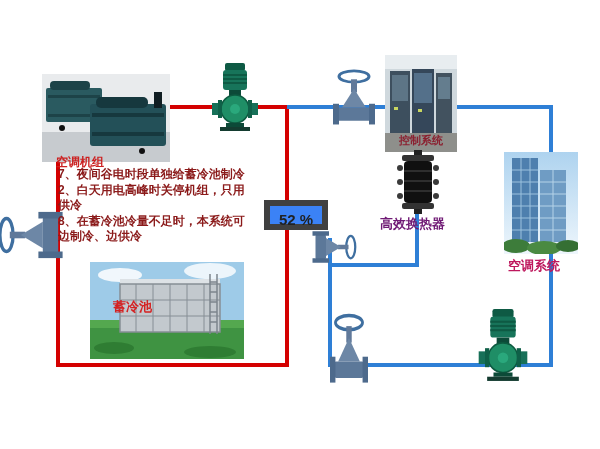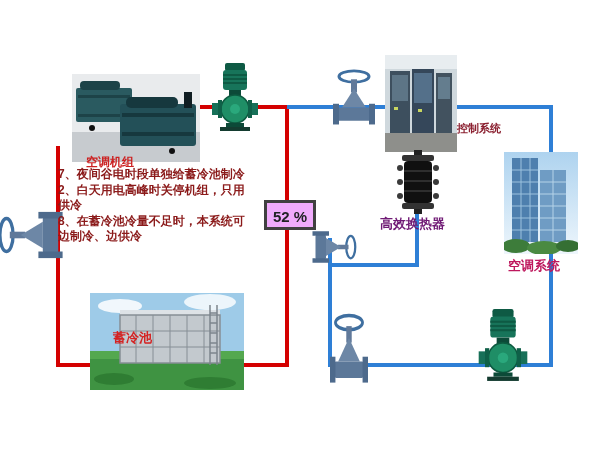--- a/index.html
+++ b/index.html
@@ -12,26 +12,26 @@
   .pipe.blue{background:#2e7fd6;}
   .comp{position:absolute;z-index:2;}
   .comp svg{display:block;width:100%;height:100%;}
   .overlay-label{position:absolute;z-index:3;white-space:nowrap;}
   .lbl-red{color:#cc2222;font-weight:bold;}
   .legend{
     position:absolute;left:58px;top:167px;width:214px;z-index:3;
     color:#8b1a1a;font-size:12px;line-height:15.5px;font-weight:600;
   }
   .pct{
-    position:absolute;left:264px;top:200px;width:52px;height:30px;z-index:3;
-    background:#f0abfc;border:3px solid #404040;box-sizing:border-box;
+    position:absolute;left:264px;top:200px;width:64px;height:30px;z-index:3;
+    background:#3b82f6;border:6px solid #404040;box-sizing:border-box;
     color:#202224;font-size:15px;font-weight:bold;text-align:center;line-height:28px;
   }
   .chiller-label{left:14px;bottom:3px;font-size:12px;}
-  .control-label{left:0;bottom:16px;width:100%;text-align:right;font-size:11px;color:#8b2030;font-weight:bold;margin-left:44px;}
+  .control-label{left:0;bottom:4px;width:100%;text-align:center;font-size:11px;color:#8b2030;font-weight:bold;}
   .hx-label{left:380px;top:215px;font-size:13px;color:#701a75;font-weight:bold;}
   .bld-label{left:508px;top:257px;font-size:13px;color:#be185d;font-weight:bold;}
   .tank-label{left:38px;top:36px;font-size:13px;color:#d42222;font-weight:bold;}
   .valve-rot svg{overflow:visible;}
 </style>
 </head>
 <body>
 
 <div id="canvas">
 
@@ -41,21 +41,21 @@
   <div class="pipe red" style="left:56px;top:146px;width:4px;height:221px;"></div>
 
   <div class="pipe blue" style="left:287px;top:105px;width:266px;height:4px;"></div>
   <div class="pipe blue" style="left:549px;top:105px;width:4px;height:262px;"></div>
   <div class="pipe blue" style="left:330px;top:363px;width:223px;height:4px;"></div>
   <div class="pipe blue" style="left:328px;top:238px;width:4px;height:129px;"></div>
   <div class="pipe blue" style="left:328px;top:263px;width:91px;height:4px;"></div>
   <div class="pipe blue" style="left:415px;top:212px;width:4px;height:55px;"></div>
   <div class="pipe blue" style="left:415px;top:107px;width:4px;height:50px;"></div>
 
-  <div class="comp" style="left:72px;top:62px;width:128px;height:112px;font-family:Liberation Serif, serif;">
+  <div class="comp" style="left:42px;top:62px;width:128px;height:112px;font-family:Liberation Serif, serif;">
     <svg viewBox="0 0 128 88">
       <rect width="128" height="88" fill="#e9ebed"></rect>
       <rect y="58" width="128" height="30" fill="#c7cbcf"></rect>
       <rect x="4" y="14" width="56" height="34" rx="2" fill="#2a5a60"></rect>
       <rect x="8" y="7" width="40" height="9" rx="4" fill="#1d4348"></rect>
       <rect x="6" y="21" width="52" height="3" fill="#1d4348"></rect>
       <rect x="6" y="40" width="52" height="3" fill="#1d4348"></rect>
       <rect x="48" y="30" width="76" height="42" rx="3" fill="#235058"></rect>
       <rect x="54" y="23" width="52" height="11" rx="5" fill="#16383e"></rect>
       <rect x="50" y="39" width="72" height="4" fill="#16383e"></rect>
@@ -196,21 +196,21 @@
     <svg viewBox="0 0 42 68" style="width:42px;height:68px;transform:translate(13px,-13px) rotate(90deg) scale(0.75);">
       <ellipse cx="21" cy="9" rx="15" ry="6" fill="none" stroke="#3f6fa0" stroke-width="3"></ellipse>
       <rect x="18" y="12" width="6" height="14" fill="#60799a"></rect>
       <polygon points="21,22 9,42 33,42" fill="#6d87a6"></polygon>
       <rect x="4" y="42" width="34" height="14" rx="3" fill="#5c7899"></rect>
       <rect x="0" y="38" width="6" height="22" fill="#4d6a8c"></rect>
       <rect x="36" y="38" width="6" height="22" fill="#4d6a8c"></rect>
     </svg>
   </div>
 
-  <div class="comp" style="left:75px;top:293px;width:184px;height:97px;">
+  <div class="comp" style="left:75px;top:262px;width:184px;height:97px;">
     <svg viewBox="0 0 154 97">
       <rect width="154" height="97" fill="#9ecbe8"></rect>
       <ellipse cx="30" cy="13" rx="22" ry="7" fill="#ffffff" opacity="0.85"></ellipse>
       <ellipse cx="120" cy="9" rx="26" ry="8" fill="#ffffff" opacity="0.8"></ellipse>
       <rect y="58" width="154" height="39" fill="#3f9342"></rect>
       <rect y="58" width="154" height="8" fill="#54a84f"></rect>
       <ellipse cx="24" cy="86" rx="20" ry="6" fill="#2f7d33"></ellipse>
       <ellipse cx="120" cy="90" rx="26" ry="6" fill="#2f7d33"></ellipse>
       <rect x="30" y="17" width="100" height="5" fill="#dde2e6"></rect>
       <rect x="30" y="22" width="100" height="48" fill="#c3c9ce" stroke="#868e95" stroke-width="1.5"></rect>

